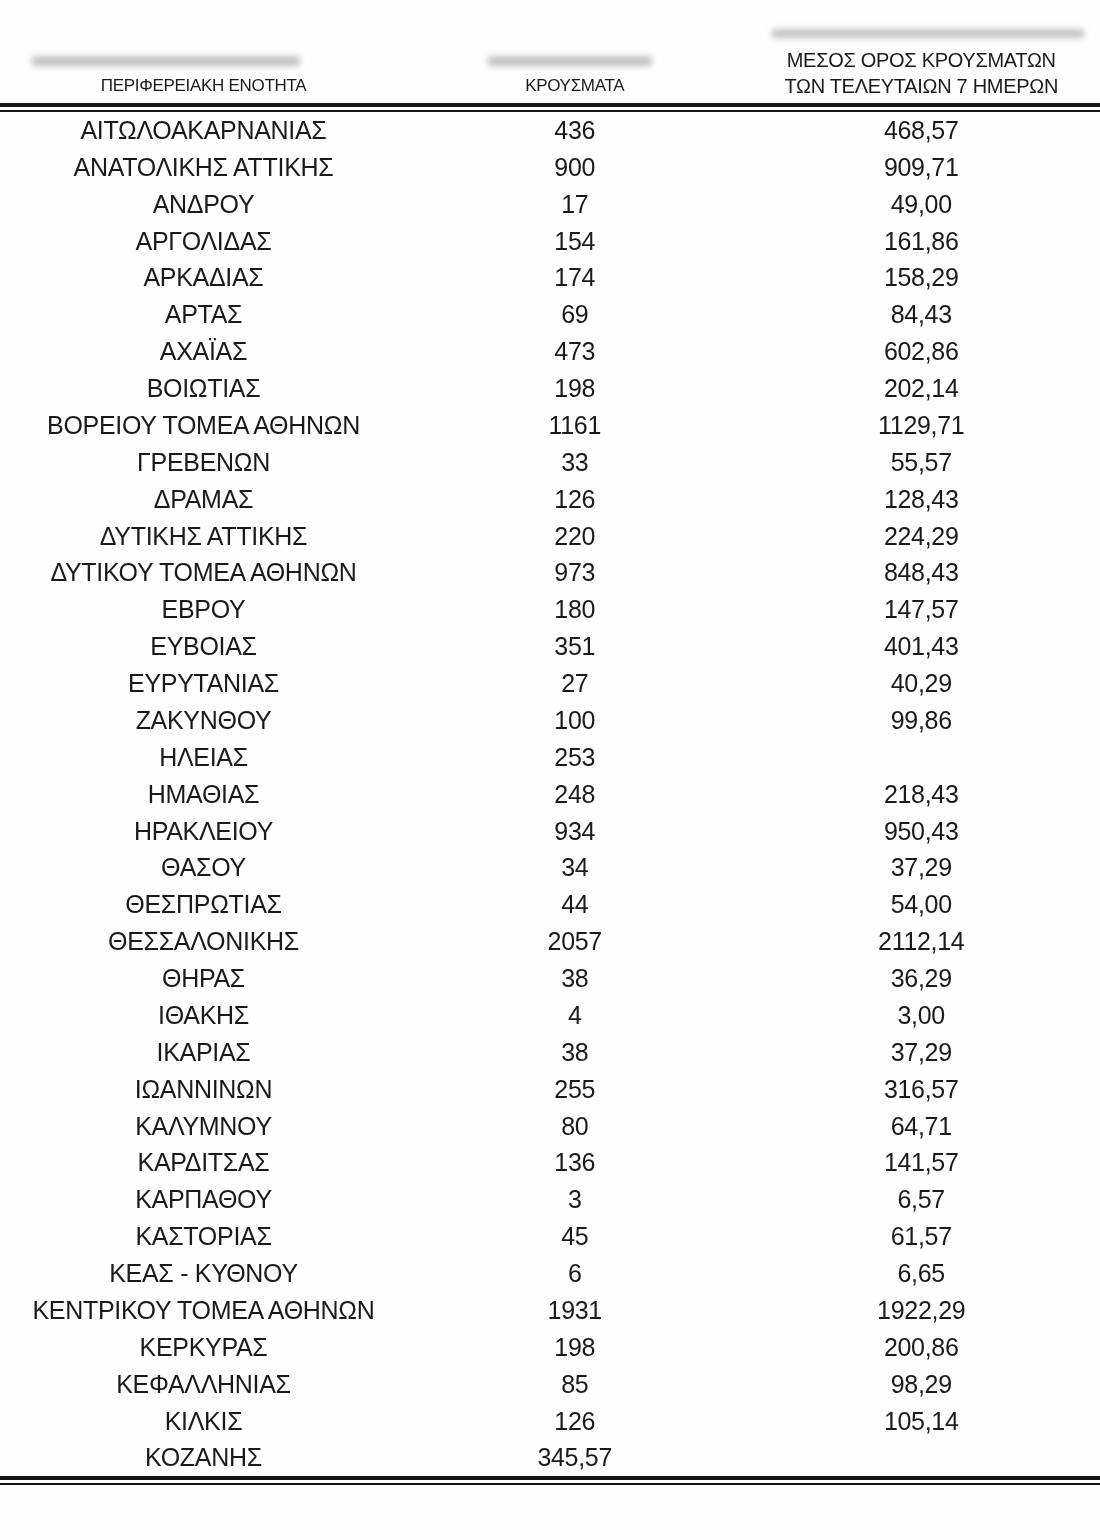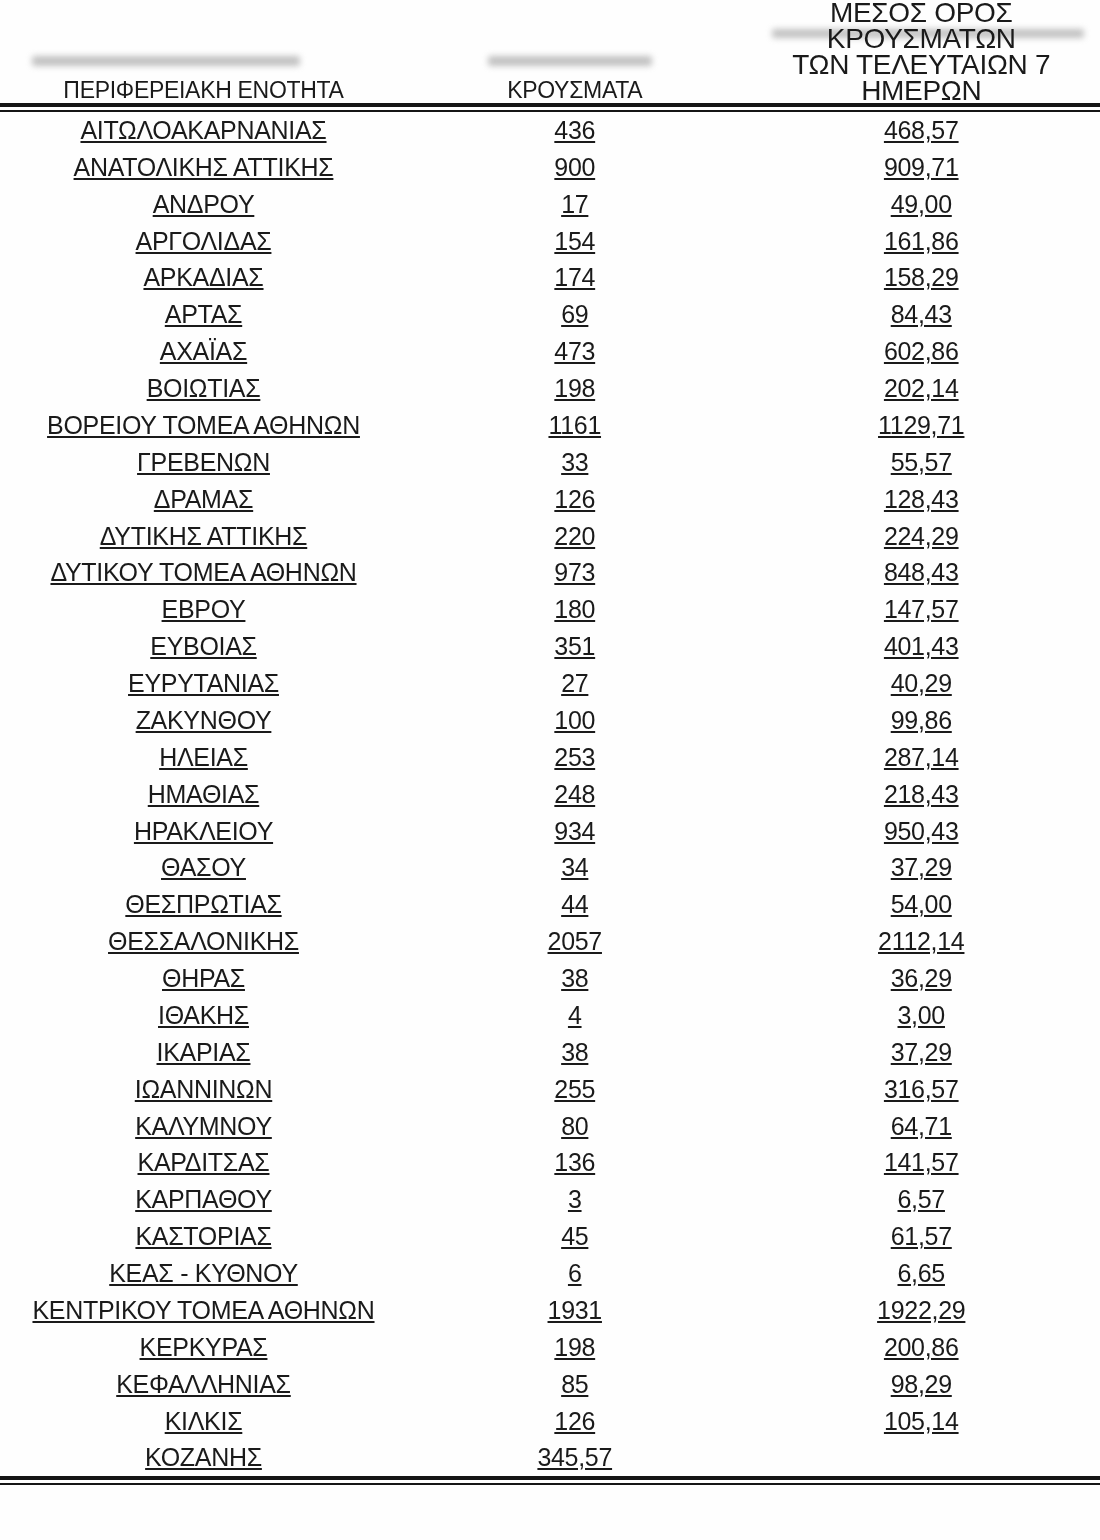--- a/index.html
+++ b/index.html
@@ -28,35 +28,34 @@
     grid-template-columns: 37% 30.5% 32.5%;
   }
   .thead {
     height: 99px;
     align-items: end;
     padding-bottom: 4px;
     box-sizing: content-box;
   }
   .th {
     text-align: center;
-    font-size: 23px;
+    font-size: 17px;
     letter-spacing: -0.3px;
     line-height: 27px;
   }
-  .th.small { font-size: 28px; line-height: 26px; }
+  .th.small { font-size: 20px; line-height: 26px; }
   .rule {
     height: 3px;
     border-top: 4px solid #151515;
     border-bottom: 2px solid #151515;
   }
   .tbody { }
   .row {
     height: 36.89px;
     align-items: center;
-    text-decoration: underline;
   }
   .cell {
     text-align: center;
     font-size: 25px;
     letter-spacing: -0.3px;
     white-space: nowrap;
   }
 </style>
 </head>
 <body>
@@ -178,21 +177,20 @@
 
       <div class="row grid3">
         <div class="cell">ΖΑΚΥΝΘΟΥ</div>
         <div class="cell">100</div>
         <div class="cell">99,86</div>
       </div>
 
       <div class="row grid3">
         <div class="cell">ΗΛΕΙΑΣ</div>
         <div class="cell">253</div>
-        <div class="cell">287,14</div>
       </div>
 
       <div class="row grid3">
         <div class="cell">ΗΜΑΘΙΑΣ</div>
         <div class="cell">248</div>
         <div class="cell">218,43</div>
       </div>
 
       <div class="row grid3">
         <div class="cell">ΗΡΑΚΛΕΙΟΥ</div>

